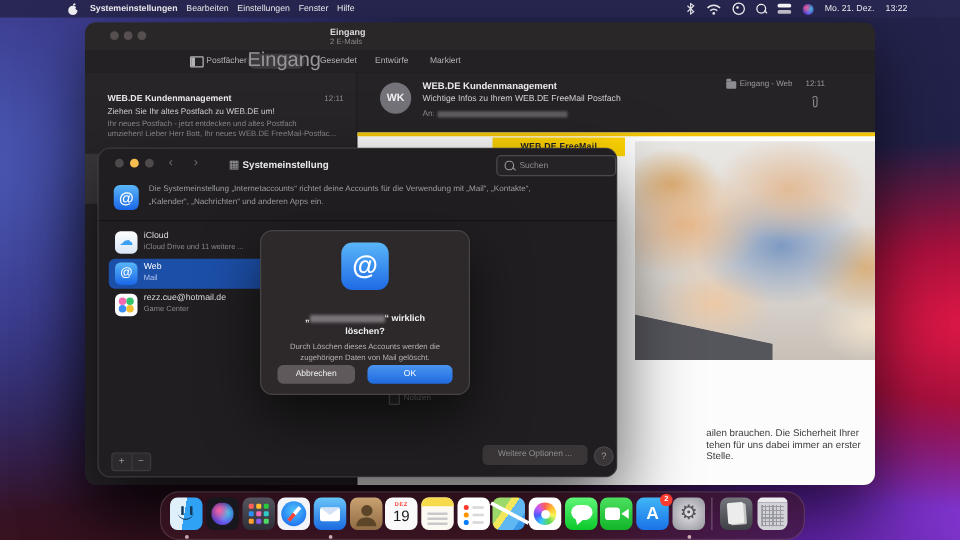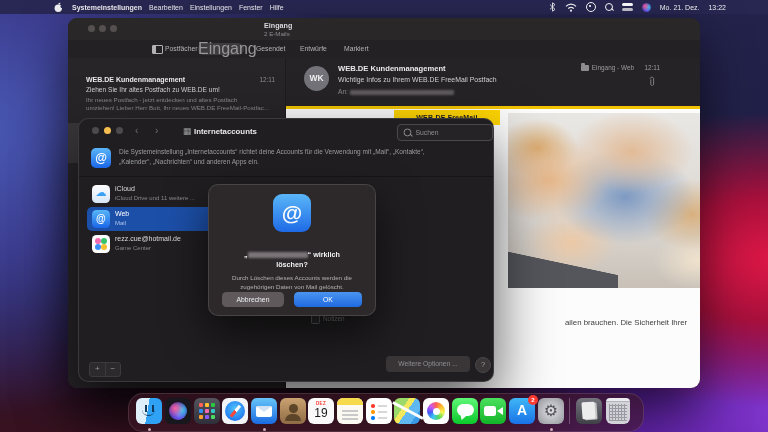--- a/index.html
+++ b/index.html
@@ -297,32 +297,33 @@
       <span id="msg-time" class="abs">12:11</span>
       <svg id="clip" class="abs" width="8" height="11" viewBox="0 0 8 11">
         <path d="M2.2 2.5 C2.2 0.8 5.6 0.8 5.6 2.6 L5.6 8 C5.6 10 2.8 10 2.8 8 L2.8 3.4" stroke="#8a8a8e" stroke-width="0.9" fill="none"></path>
       </svg>
     </div>
 
     <div id="email-body" class="abs">
       <div id="email-topline" class="abs"></div>
       <div id="email-banner" class="abs">WEB.DE FreeMail</div>
       <div id="photo" class="abs"></div>
-      <span class="bodyline" style="top:212px;">ailen brauchen. Die Sicherheit Ihrer</span>
+      <span class="bodyline" style="top:236px;">ailen brauchen. Die Sicherheit Ihrer</span>
+      <span class="bodyline" style="top:245px;">tehen für uns dabei immer an erster Stelle.</span>
     </div>
   </div>
 
   <div id="accwin" class="abs">
     <span class="dot abs" style="left:13px;top:8px;background:#4e4a4c;"></span>
     <span class="dot abs" style="left:25px;top:8px;background:#f6be4f;"></span>
     <span class="dot abs" style="left:37px;top:8px;background:#4e4a4c;"></span>
     <span class="nav-ch" style="left:56px;">‹</span>
     <span class="nav-ch" style="left:76px;">›</span>
     <span id="acc-grid" class="abs">▦</span>
-    <span id="acc-title" class="abs">Internetaccounts</span>
+    <span id="acc-title" class="abs">Systemeinstellung</span>
     <span id="acc-search" class="field">
       <span class="mag2" style="transform:scale(.85);"></span>
       <span>Suchen</span>
     </span>
 
     <span id="acc-desc-icon" class="abs">@</span>
     <span class="desc" style="top:29px;">Die Systemeinstellung „Internetaccounts“ richtet deine Accounts für die Verwendung mit „Mail“, „Kontakte“,</span>
     <span class="desc" style="top:38.5px;">„Kalender“, „Nachrichten“ und anderen Apps ein.</span>
     <div id="acc-sep" class="abs"></div>
 

